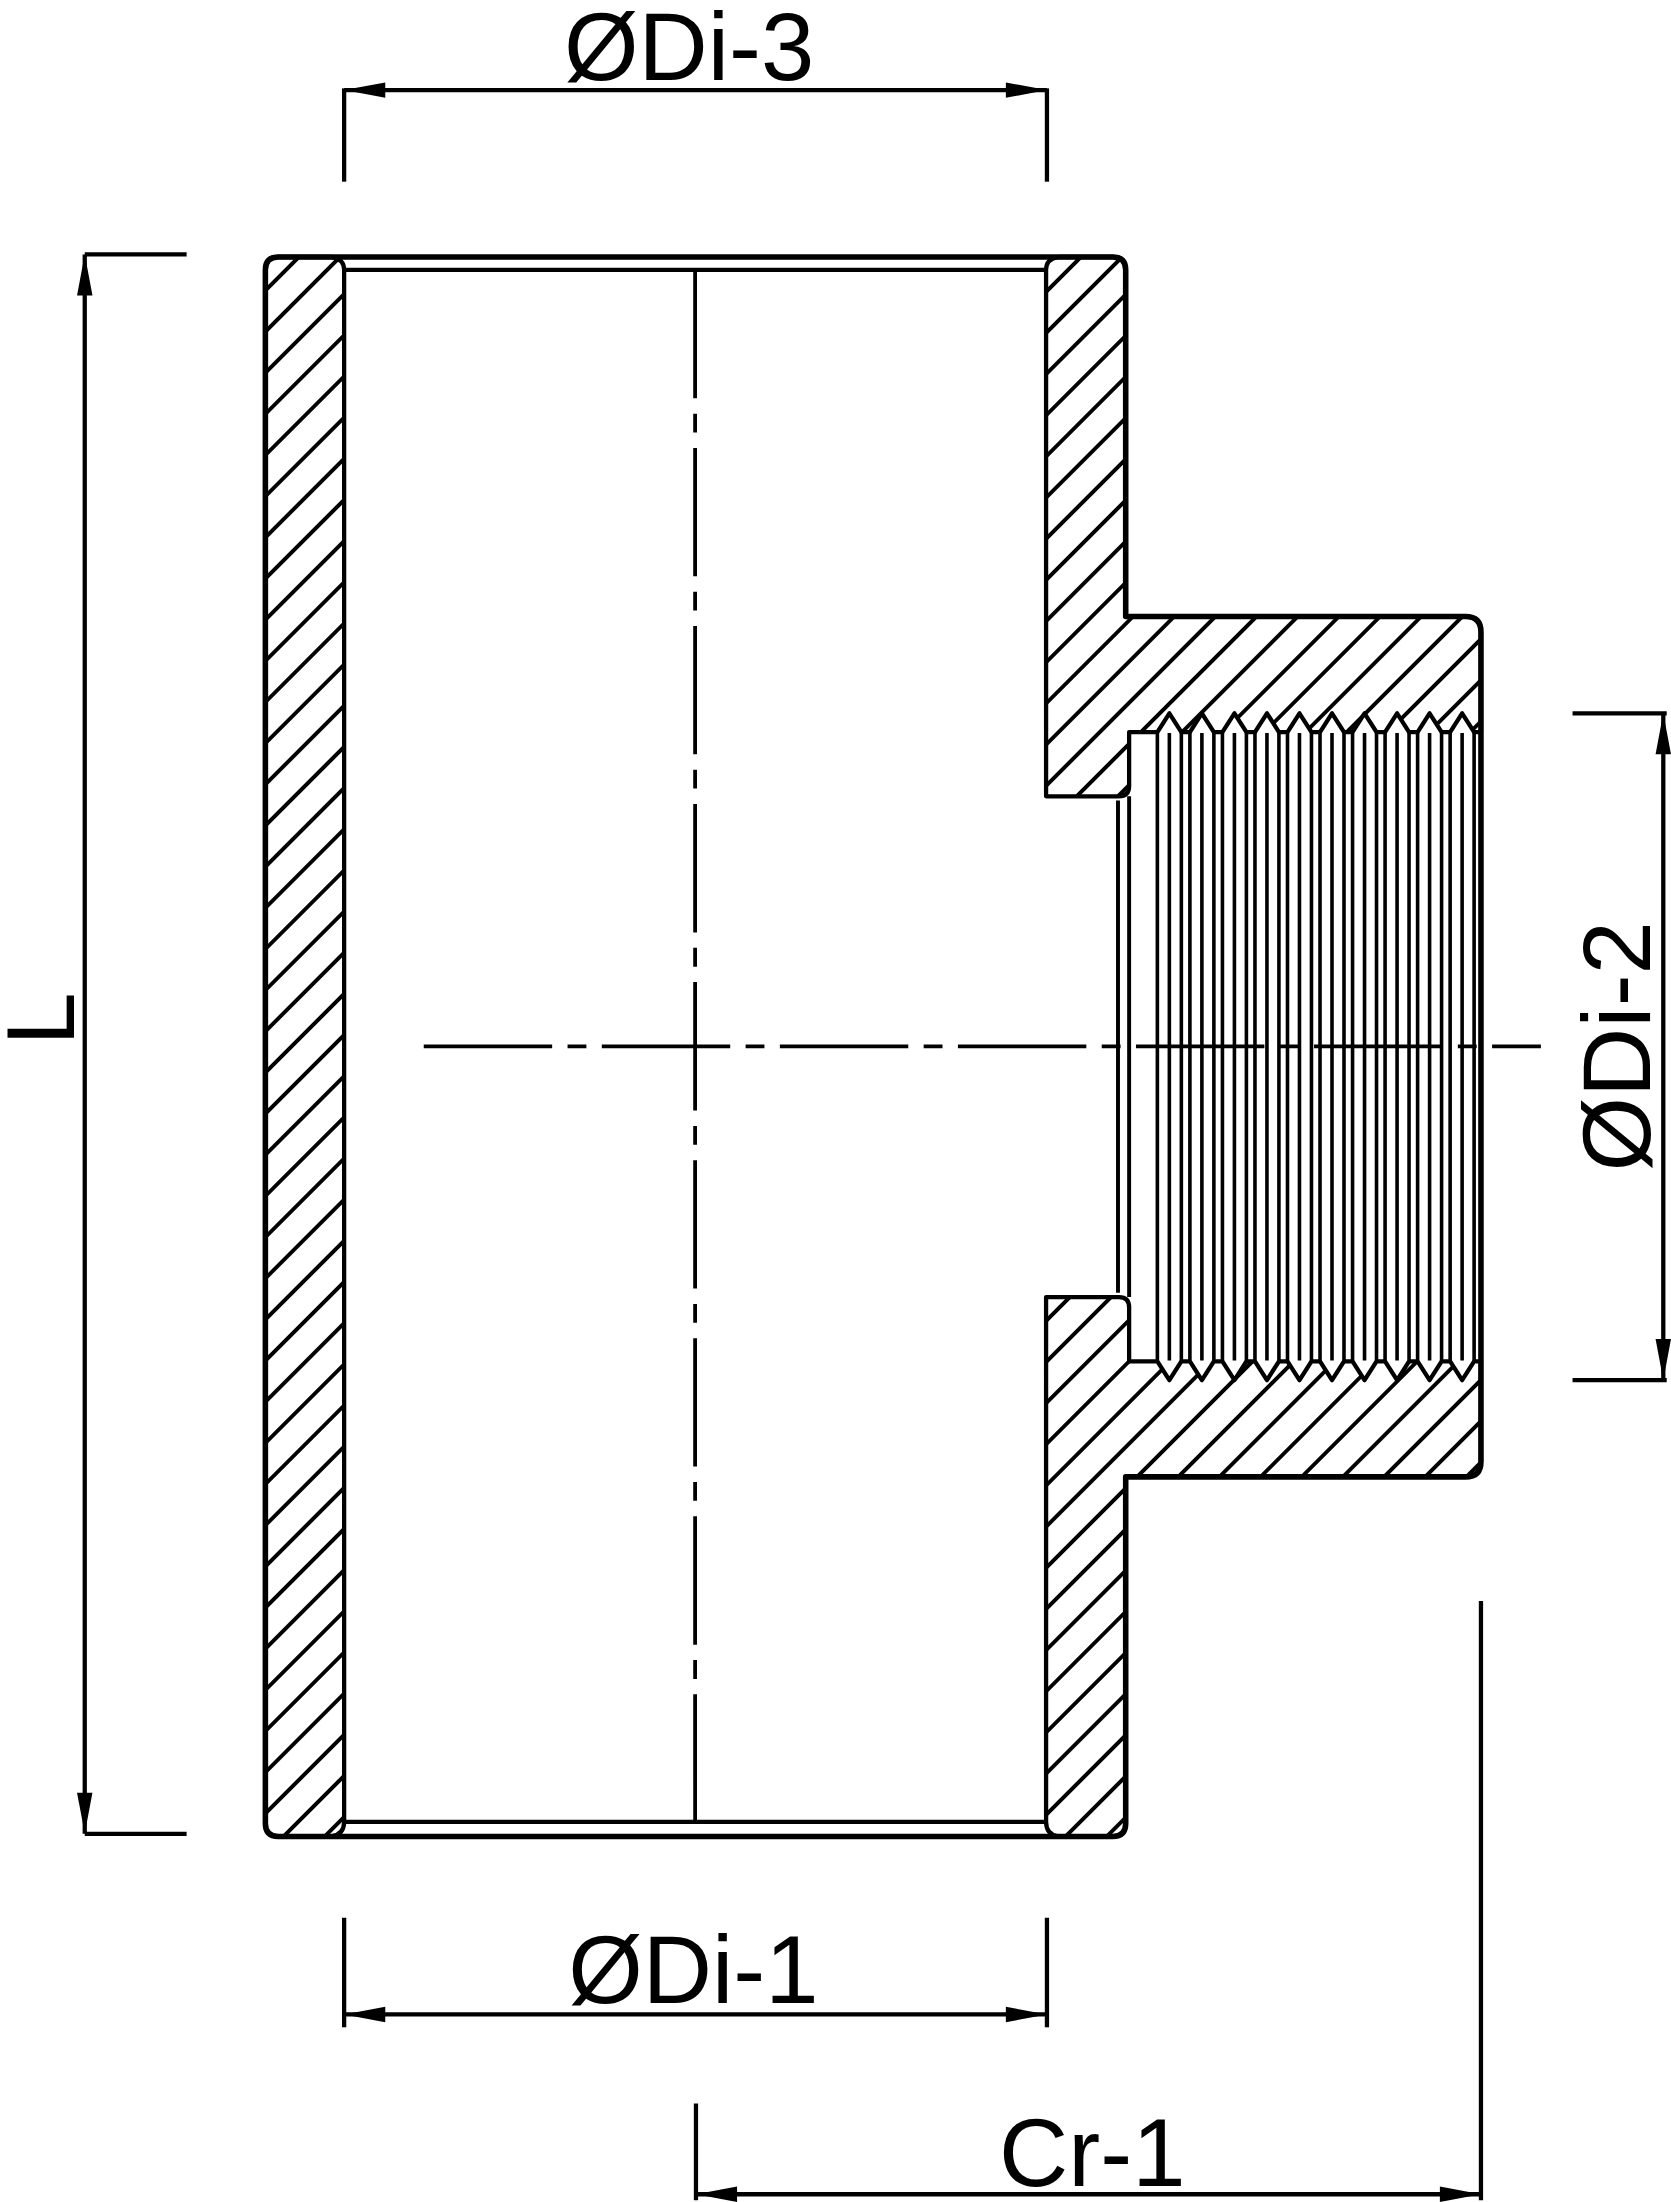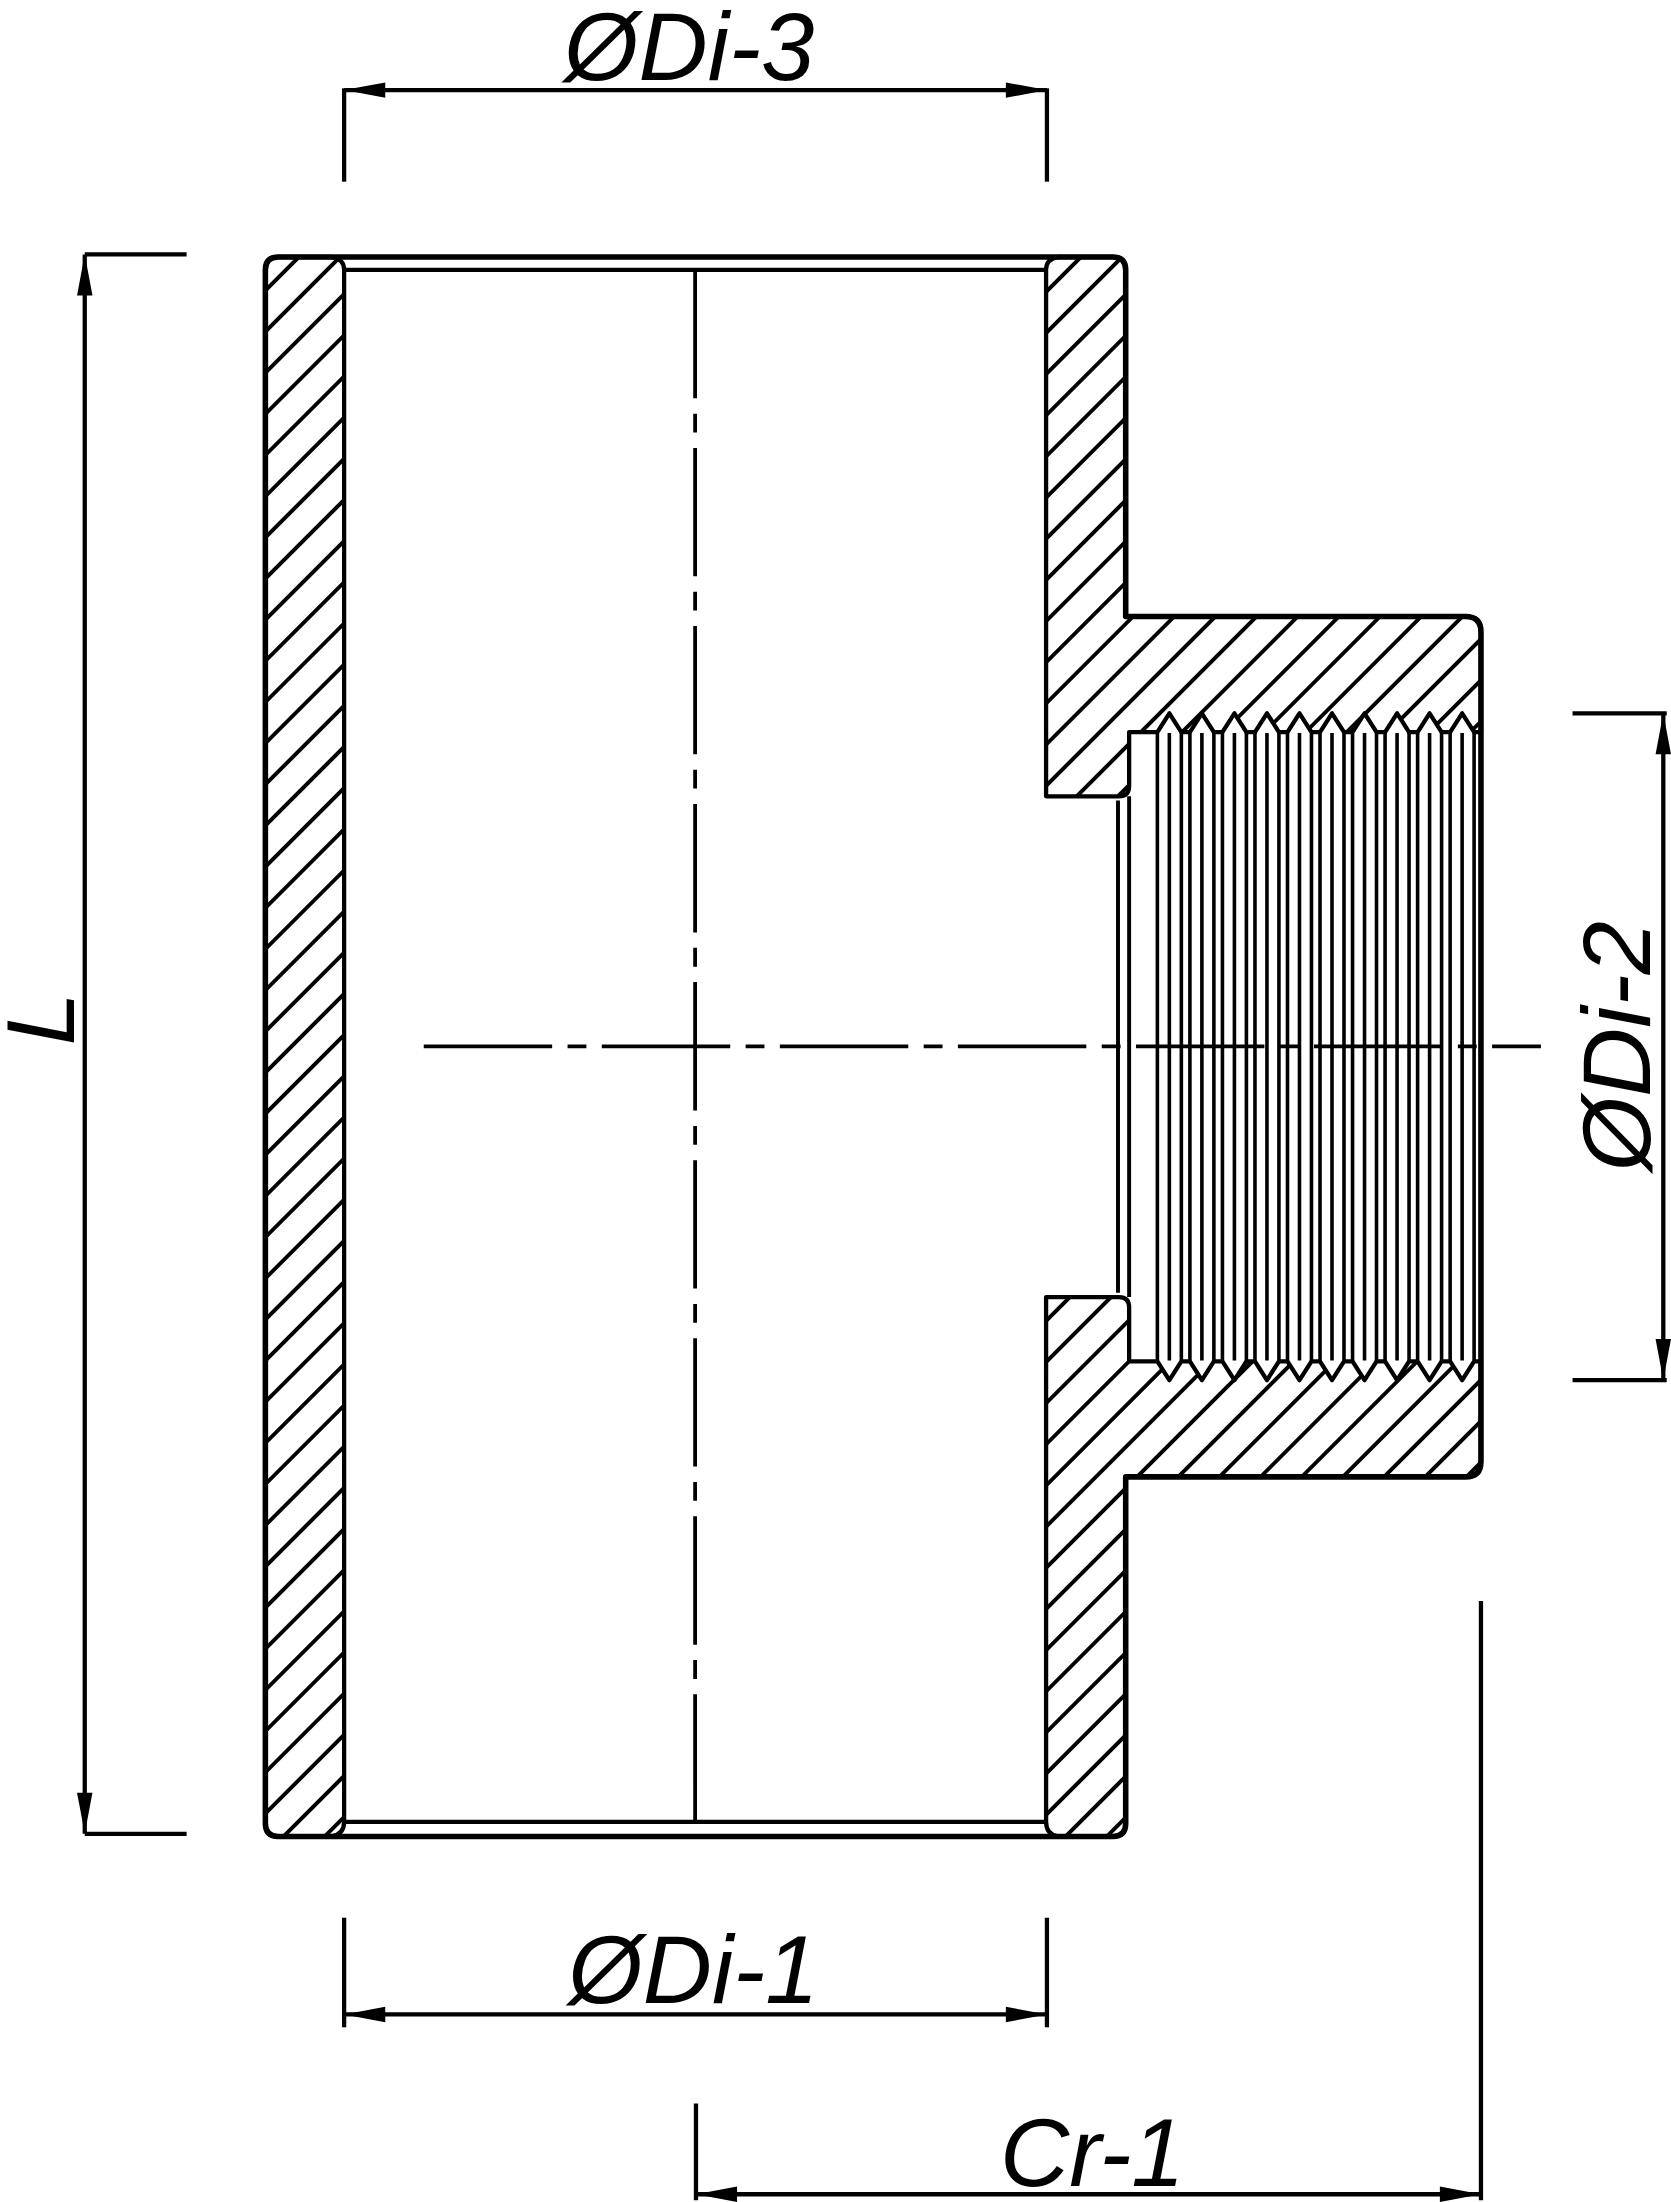--- a/index.html
+++ b/index.html
@@ -6,21 +6,20 @@
     margin: 0;
     padding: 0;
     background: #ffffff;
   }
   .stage {
     width: 1671px;
     height: 2203px;
     background: #ffffff;
     position: relative;
     font-family: "Liberation Sans", sans-serif;
-    font-style: italic;
   }
   svg { display: block; }
   text.dim-label {
     font-family: "Liberation Sans", sans-serif;
     font-size: 112px;
     fill: #000000;
   }
 </style>
 </head>
 <body>

